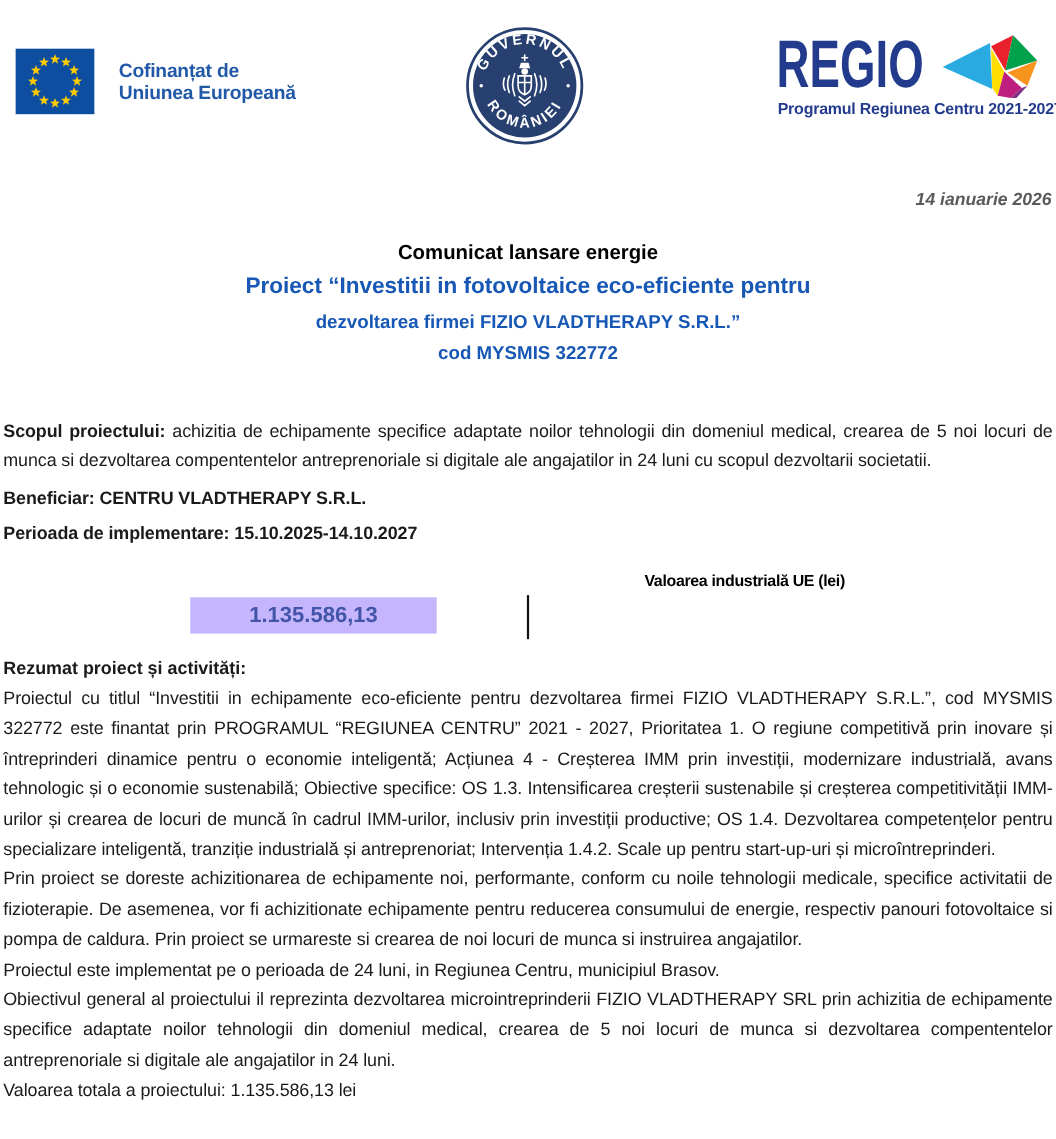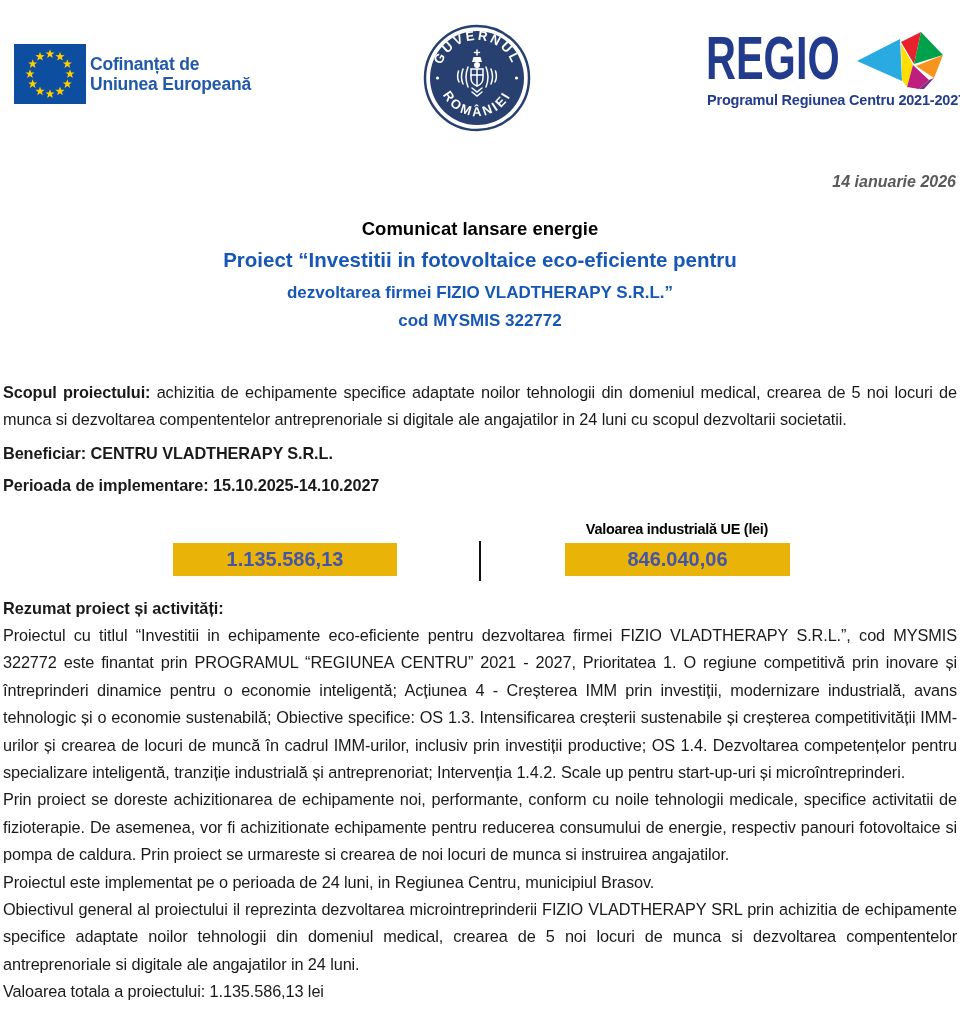--- a/index.html
+++ b/index.html
@@ -4,21 +4,21 @@
 <style>
   html,body{margin:0;padding:0;background:#fff;}
   #page{
     position:relative;width:960px;height:1035px;background:#ffffff;
     font-family:"Liberation Sans",sans-serif;overflow:hidden;color:#1a1a1a;
   }
   
   .eu-logo{position:absolute;left:14px;top:44px;display:flex;align-items:center;}
   .eu-flag{width:72px;height:60px;display:block;}
   .eu-text{
-    margin-left:4px;color:#2159a8;font-weight:bold;font-size:17.5px;
+    margin-left:22px;color:#2159a8;font-weight:bold;font-size:17.5px;
     line-height:20px;letter-spacing:-0.2px;
   }
   .gov-seal{position:absolute;left:422px;top:23px;width:110px;height:110px;}
   .regio{position:absolute;left:706px;top:33px;width:252px;height:80px;}
   .regio-wordmark{
     position:absolute;left:0;top:-5px;font-size:61px;font-weight:800;color:#233b8c;
     line-height:1;transform:scaleX(0.68);transform-origin:left top;letter-spacing:0px;
     white-space:nowrap;
   }
   .regio-mark{position:absolute;left:150px;top:-2px;width:102px;height:66px;}
@@ -56,21 +56,21 @@
   .p-perio{margin-top:5px !important;font-weight:bold;}
   .b{font-weight:bold;}
   
   .val-label{
     position:absolute;top:521px;width:320px;text-align:center;
     font-size:14.5px;font-weight:bold;color:#000;letter-spacing:-0.3px;
   }
   .val-label.left{left:125px;}
   .val-label.right{left:517px;}
   .val-box{
-    position:absolute;top:543px;height:33px;background:#eab308;
+    position:absolute;top:543px;height:33px;background:#c4b5fd;
     text-align:center;line-height:33px;font-size:20px;font-weight:bold;color:#4355a9;
   }
   .val-box.left{left:173px;width:224px;}
   .val-box.right{left:565px;width:225px;}
   .val-divider{position:absolute;left:479px;top:541px;width:2px;height:40px;background:#111;}
   
   .rez-heading{
     position:absolute;left:3px;top:595px;font-size:16.3px;font-weight:bold;line-height:27.4px;
   }
   .rezumat{position:absolute;left:3px;right:3px;top:622px;}
@@ -161,21 +161,20 @@
 
   <div class="intro bodytext">
     <p class="p-scopul"><span class="b">Scopul proiectului:</span><span> achizitia de echipamente specifice adaptate noilor tehnologii din domeniul medical, crearea de 5 noi locuri de munca si dezvoltarea compententelor antreprenoriale si digitale ale angajatilor in 24 luni cu scopul dezvoltarii societatii.</span></p>
     <p class="p-benef">Beneficiar: CENTRU VLADTHERAPY S.R.L.</p>
     <p class="p-perio">Perioada de implementare: 15.10.2025-14.10.2027</p>
   </div>
 
   <div class="val-label right">Valoarea industrială UE (lei)</div>
   <div class="val-box left"><span>1.135.586,13</span></div>
   <div class="val-divider"></div>
-  <div class="val-box right"><span>846.040,06</span></div>
 
   <div class="rez-heading">Rezumat proiect și activități:</div>
   <div class="rezumat bodytext">
     <p>Proiectul cu titlul “Investitii in echipamente eco-eficiente pentru dezvoltarea firmei FIZIO VLADTHERAPY S.R.L.”, cod MYSMIS 322772 este finantat prin PROGRAMUL “REGIUNEA CENTRU” 2021 - 2027, Prioritatea 1. O regiune competitivă prin inovare și întreprinderi dinamice pentru o economie inteligentă; Acțiunea 4 - Creșterea IMM prin investiții, modernizare industrială, avans tehnologic și o economie sustenabilă; Obiective specifice: OS 1.3. Intensificarea creșterii sustenabile și creșterea competitivității IMM-urilor și crearea de locuri de muncă în cadrul IMM-urilor, inclusiv prin investiții productive; OS 1.4. Dezvoltarea competențelor pentru specializare inteligentă, tranziție industrială și antreprenoriat; Intervenția 1.4.2. Scale up pentru start-up-uri și microîntreprinderi.</p>
     <p>Prin proiect se doreste achizitionarea de echipamente noi, performante, conform cu noile tehnologii medicale, specifice activitatii de fizioterapie. De asemenea, vor fi achizitionate echipamente pentru reducerea consumului de energie, respectiv panouri fotovoltaice si pompa de caldura. Prin proiect se urmareste si crearea de noi locuri de munca si instruirea angajatilor.</p>
     <p class="nojust">Proiectul este implementat pe o perioada de 24 luni, in Regiunea Centru, municipiul Brasov.</p>
     <p>Obiectivul general al proiectului il reprezinta dezvoltarea microintreprinderii FIZIO VLADTHERAPY SRL prin achizitia de echipamente specifice adaptate noilor tehnologii din domeniul medical, crearea de 5 noi locuri de munca si dezvoltarea compententelor antreprenoriale si digitale ale angajatilor in 24 luni.</p>
     <p class="nojust">Valoarea totala a proiectului: 1.135.586,13 lei</p>
   </div>
 

